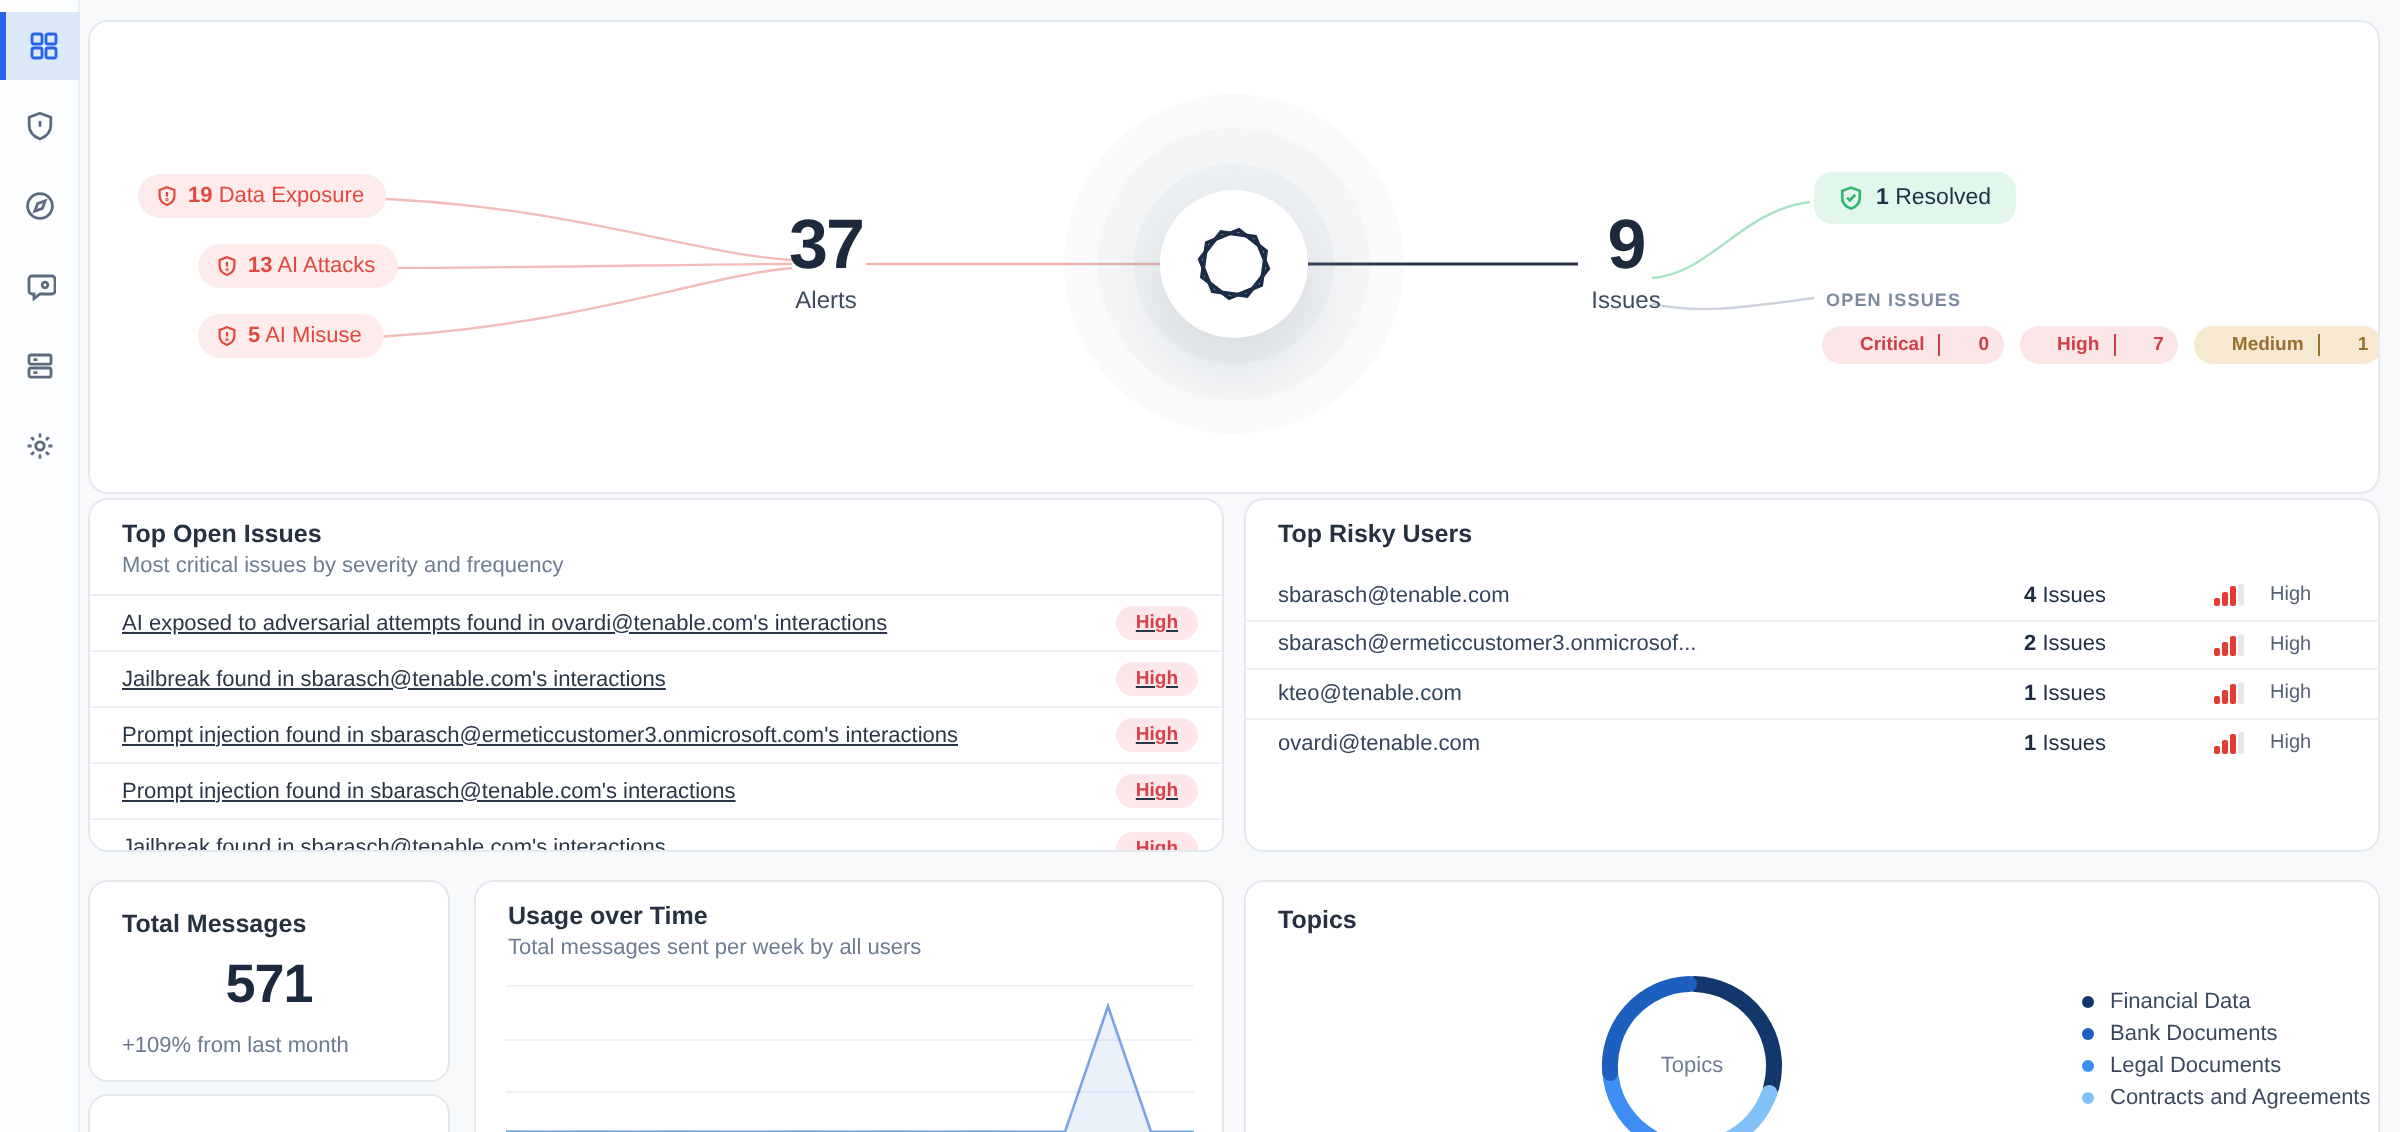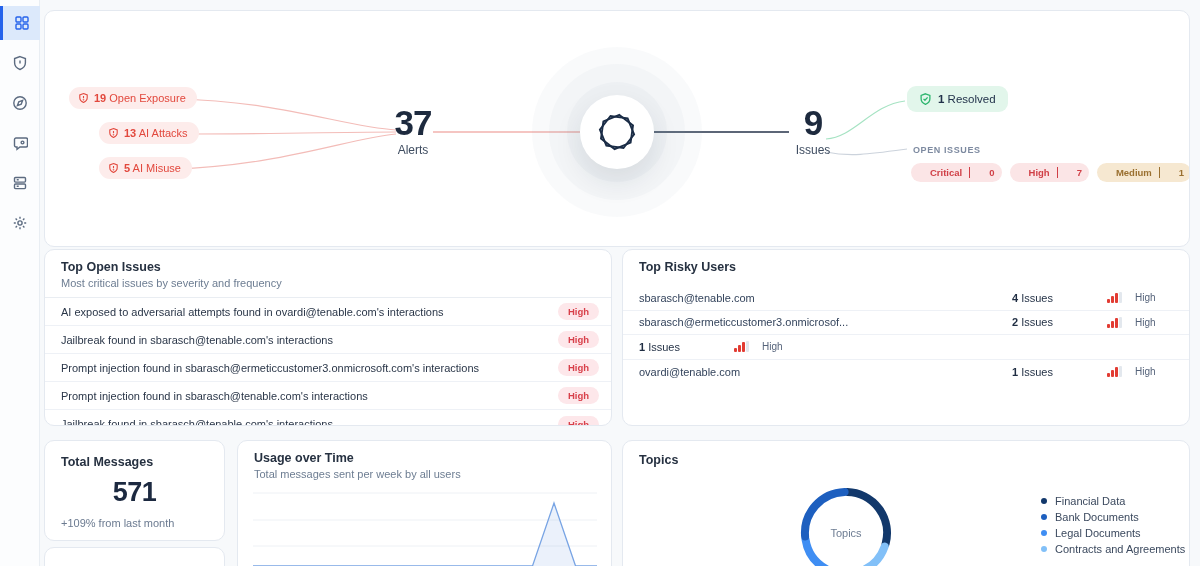--- a/index.html
+++ b/index.html
@@ -49,21 +49,21 @@
   .sev-pill.low { background:#4c1d95; color:#a3872e; }
   .sev-pill.info { background:#d9eafb; color:#2a72d8; }
 
   
   .issues-card { left:4px; top:249px; width:568px; height:177px; overflow:hidden; }
   .card-head { padding:10px 16px 8px; }
   .card-title { font-size:12.5px; font-weight:700; color:#263141; }
   .card-sub { font-size:11px; color:#6d7d92; margin-top:3px; }
   .issues-card .card-head { border-bottom:1px solid #e9edf2; }
   .issue-row { height:28px; display:flex; align-items:center; padding:0 12px 0 16px;
-    border-bottom:1px solid #eef1f6; font-size:11px; color:#2a3648; cursor:pointer; }
+    border-bottom:1px solid #eef1f6; font-size:11px; color:#2a3648; cursor:pointer;text-decoration:underline; }
   .issue-row:last-child { border-bottom:none; }
   .issue-text { flex:1; white-space:nowrap; overflow:hidden; text-overflow:ellipsis; }
   .issue-badge { background:#fde7ea; color:#d8404a; font-size:9.5px; font-weight:700;
     border-radius:10px; padding:3px 10px; }
 
   .users-card { left:582px; top:249px; width:568px; height:177px; overflow:hidden; }
   .user-row { height:24.5px; display:flex; align-items:center; padding:0 14px 0 16px;
     border-bottom:1px solid #eef1f6; font-size:11px; color:#34445c; cursor:pointer; }
   .user-row:last-child { border-bottom:none; }
   .user-email { flex:1; white-space:nowrap; overflow:hidden; text-overflow:ellipsis; }
@@ -160,21 +160,21 @@
         </g>
       </svg>
     </div>
 
     <div class="cat-pill cat-0">
       <svg width="11" height="12" viewBox="0 0 16 16" fill="none" stroke="#e2483d" stroke-width="1.6">
         <path d="M8 1.6 L13.4 3.6 V7.8 C13.4 11.3 11 13.4 8 14.5 C5 13.4 2.6 11.3 2.6 7.8 V3.6 Z"></path>
           <path d="M8 5 v3.4"></path>
           <circle cx="8" cy="10.6" r=".4"></circle>
       </svg>
-      <span><b>19</b> <span>Open Exposure</span></span>
+      <span><b>19</b> <span>Data Exposure</span></span>
     </div>
     <div class="cat-pill cat-1">
       <svg width="11" height="12" viewBox="0 0 16 16" fill="none" stroke="#e2483d" stroke-width="1.6">
         <path d="M8 1.6 L13.4 3.6 V7.8 C13.4 11.3 11 13.4 8 14.5 C5 13.4 2.6 11.3 2.6 7.8 V3.6 Z"></path>
           <path d="M8 5 v3.4"></path>
           <circle cx="8" cy="10.6" r=".4"></circle>
       </svg>
       <span><b>13</b> <span>AI Attacks</span></span>
     </div>
     <div class="cat-pill cat-2">
@@ -290,20 +290,21 @@
           <span class="risk-icon">
             <i></i>
             <i></i>
             <i></i>
             <i></i>
           </span>
           <span class="user-risk">High</span>
         </div>
 
         <div class="user-row">
+          <span class="user-email">kteo@tenable.com</span>
           <span class="user-issues"><b>1</b> <span>Issues</span></span>
           <span class="risk-icon">
             <i></i>
             <i></i>
             <i></i>
             <i></i>
           </span>
           <span class="user-risk">High</span>
         </div>
 

